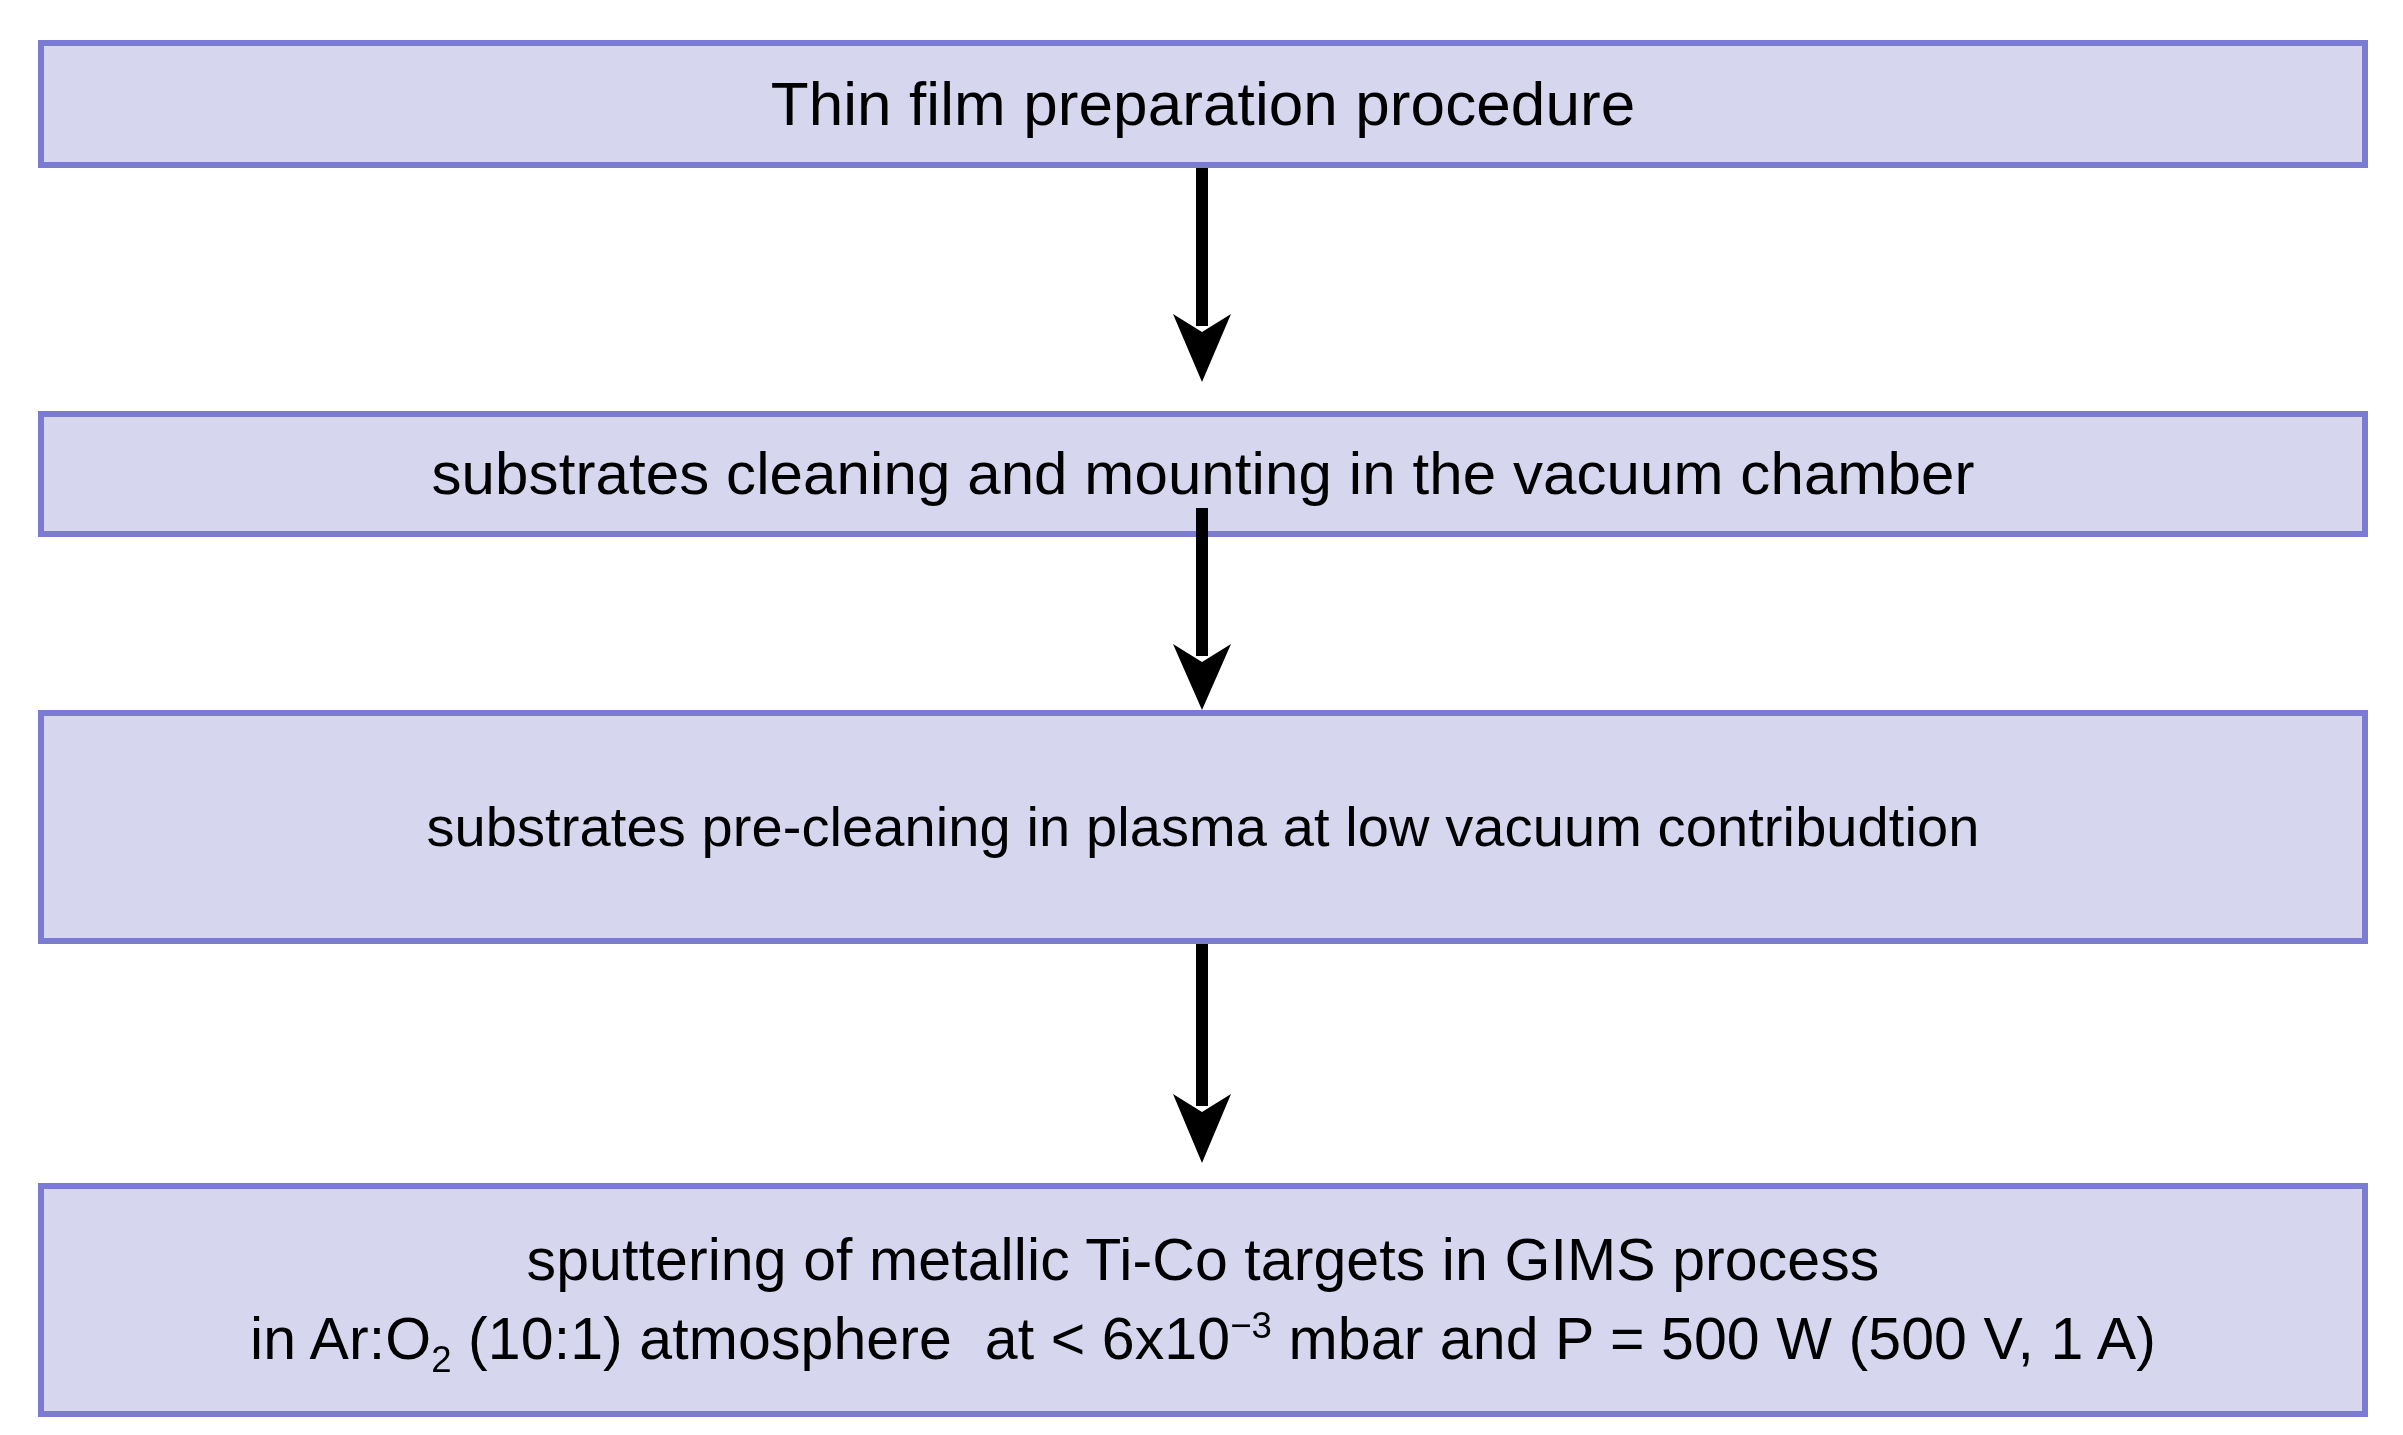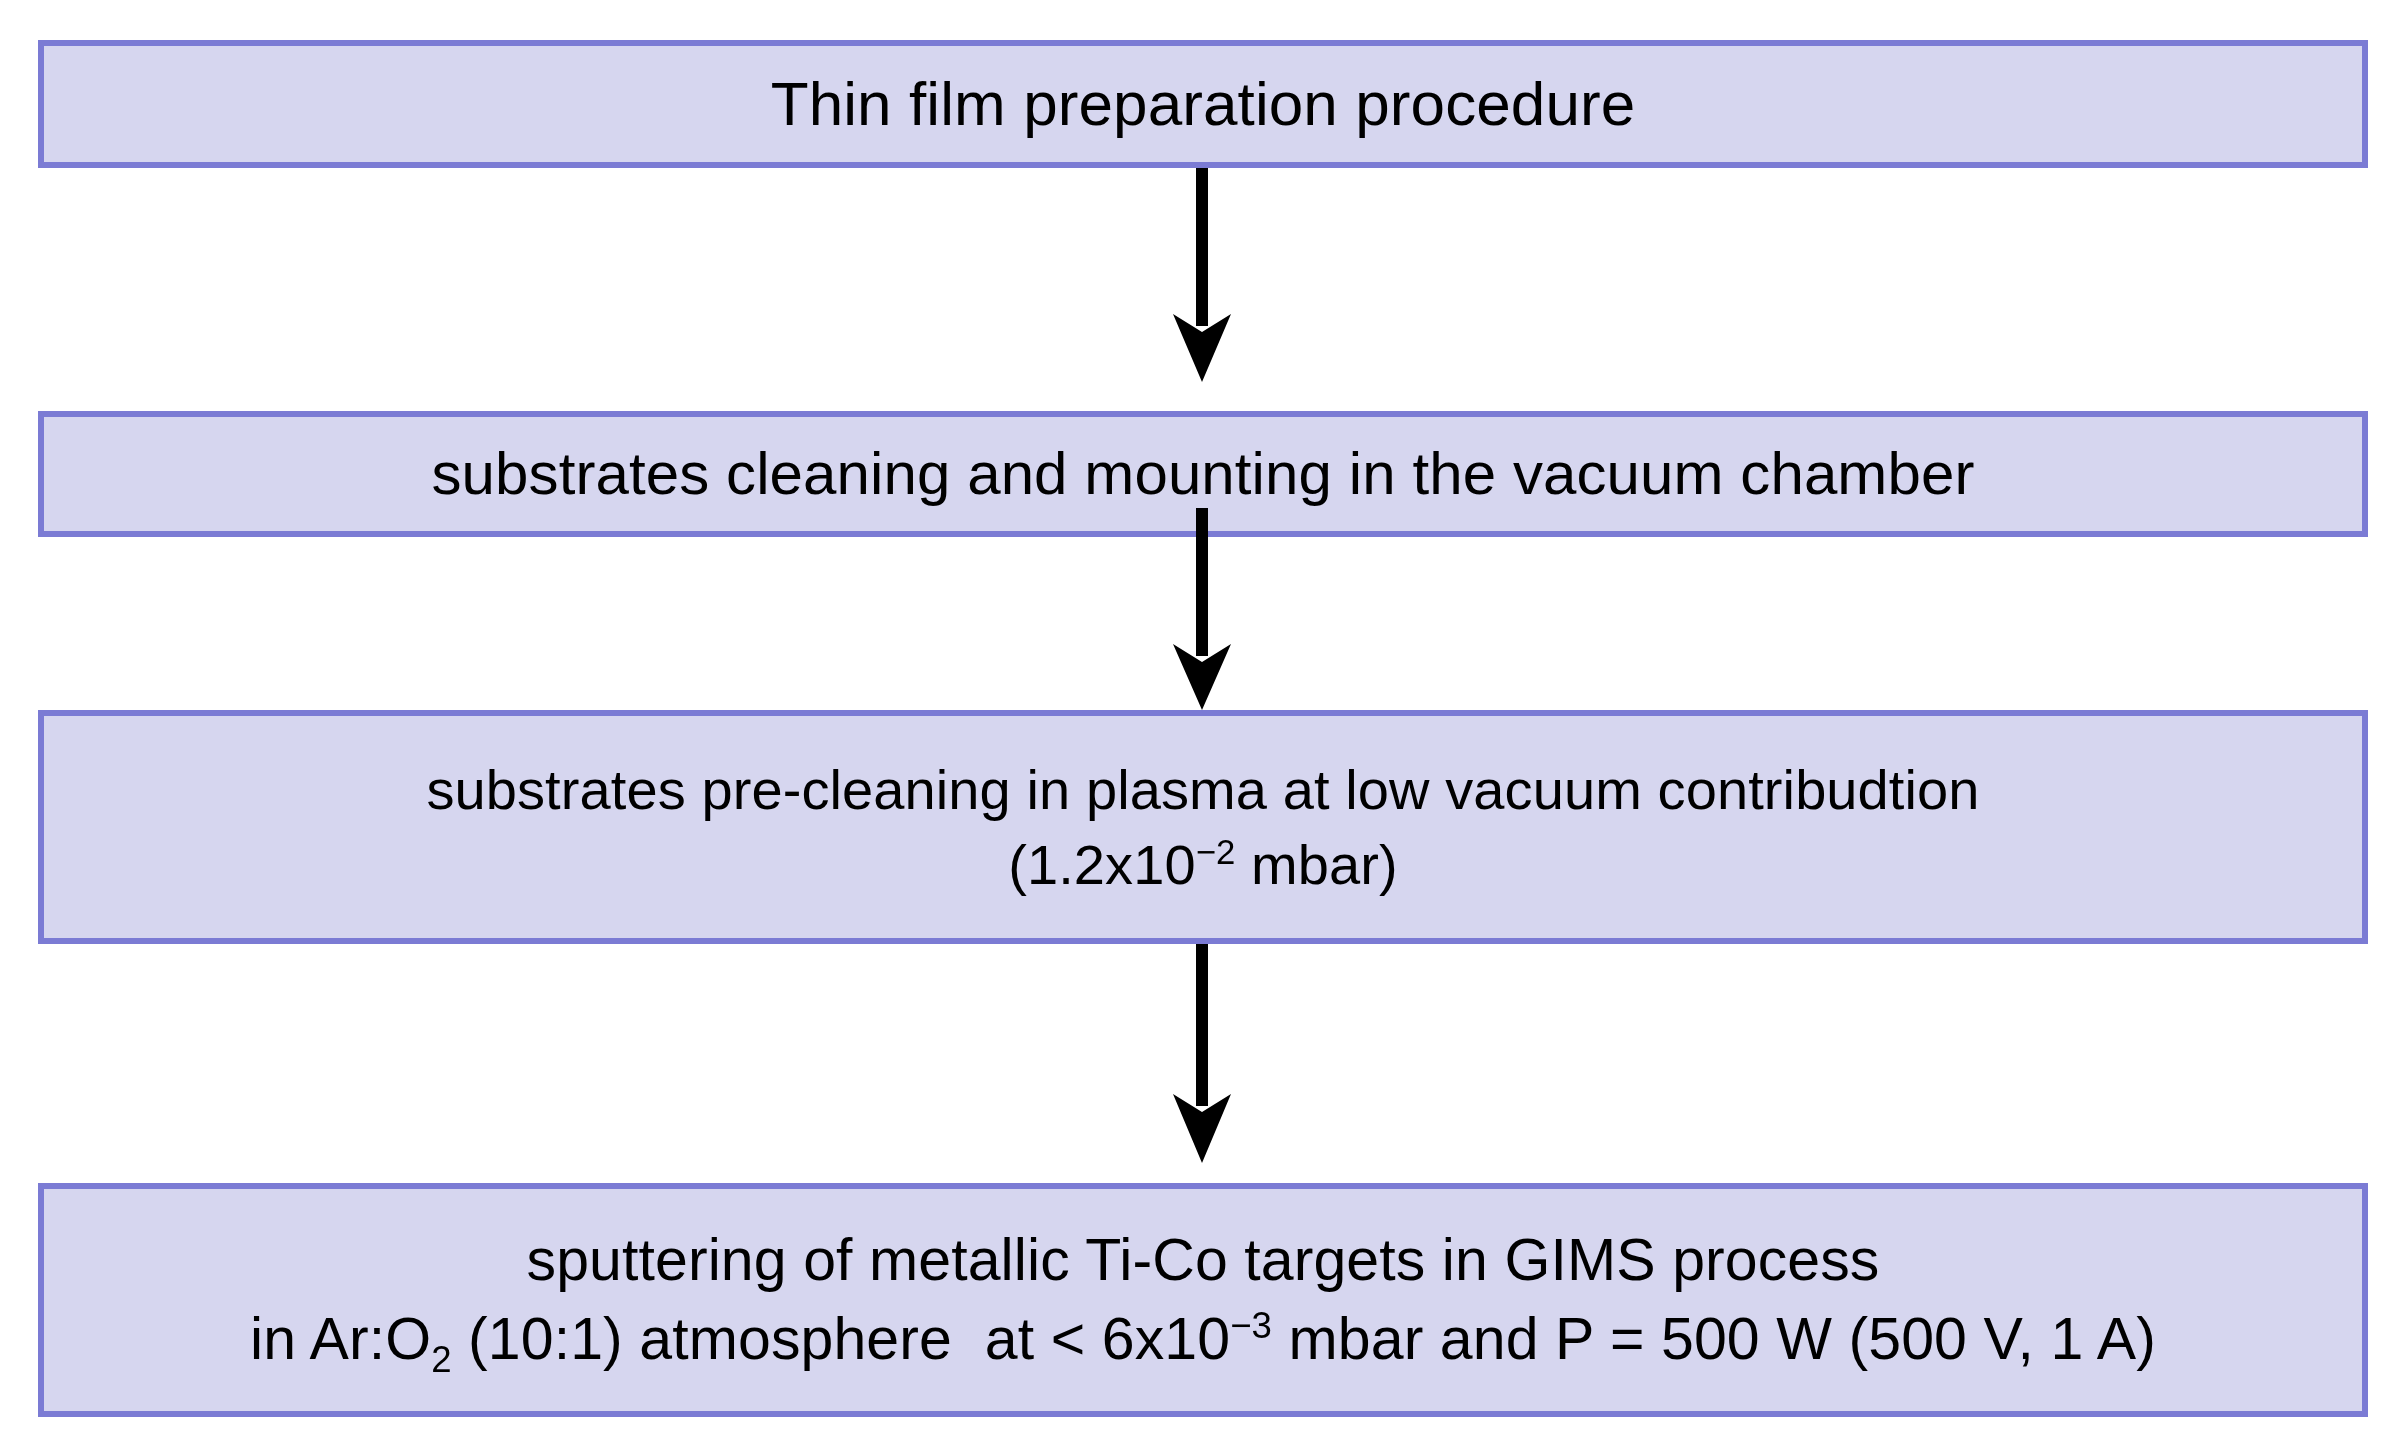--- a/index.html
+++ b/index.html
@@ -104,21 +104,20 @@
   <div class="arrow" id="arrow-2">
     <svg viewBox="0 0 78 202" preserveAspectRatio="none" aria-hidden="true">
       <rect x="33" y="0" width="12" height="148" fill="#000000"></rect>
       <path d="M 10 136 L 39 202 L 68 136 L 39 154 Z" fill="#000000"></path>
     </svg>
   </div>
 
   <div class="node" id="node-3">
     <span class="node-text">
       <span class="line-1">substrates pre-cleaning in plasma at low vacuum contribudtion</span>
-      <span class="line-2"><span>(1.2x10</span><sup>−2</sup><span> mbar)</span></span>
     </span>
   </div>
 
   <div class="arrow" id="arrow-3">
     <svg viewBox="0 0 78 219" preserveAspectRatio="none" aria-hidden="true">
       <rect x="33" y="0" width="12" height="162" fill="#000000"></rect>
       <path d="M 10 150 L 39 219 L 68 150 L 39 168 Z" fill="#000000"></path>
     </svg>
   </div>
 

